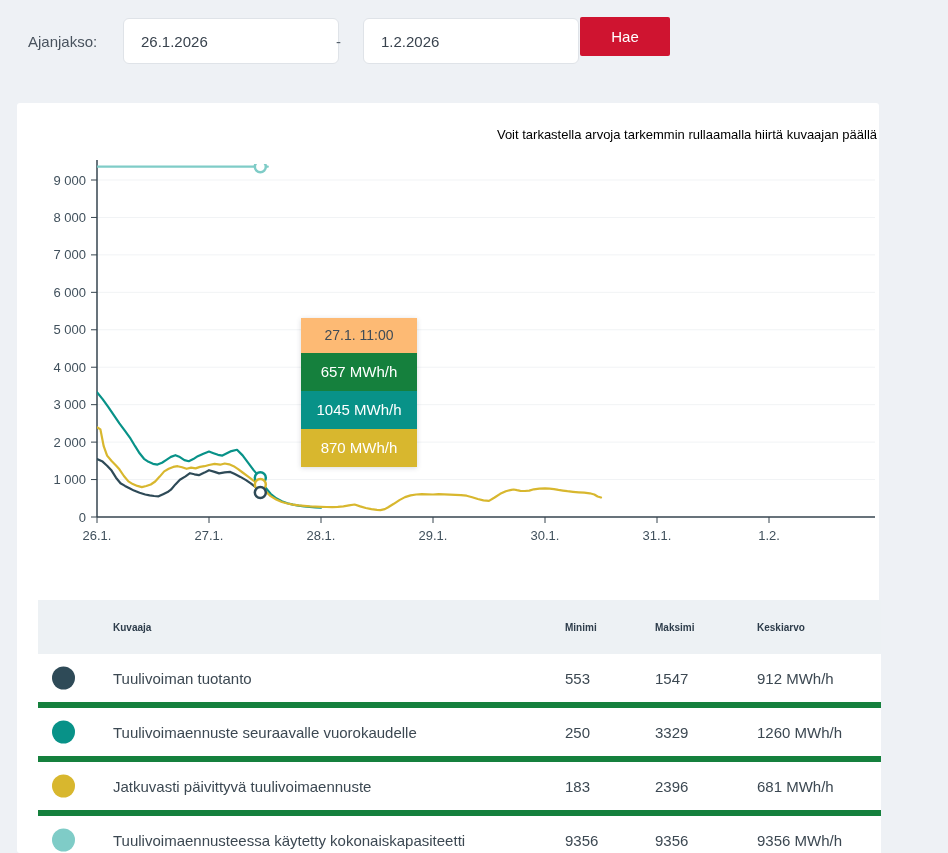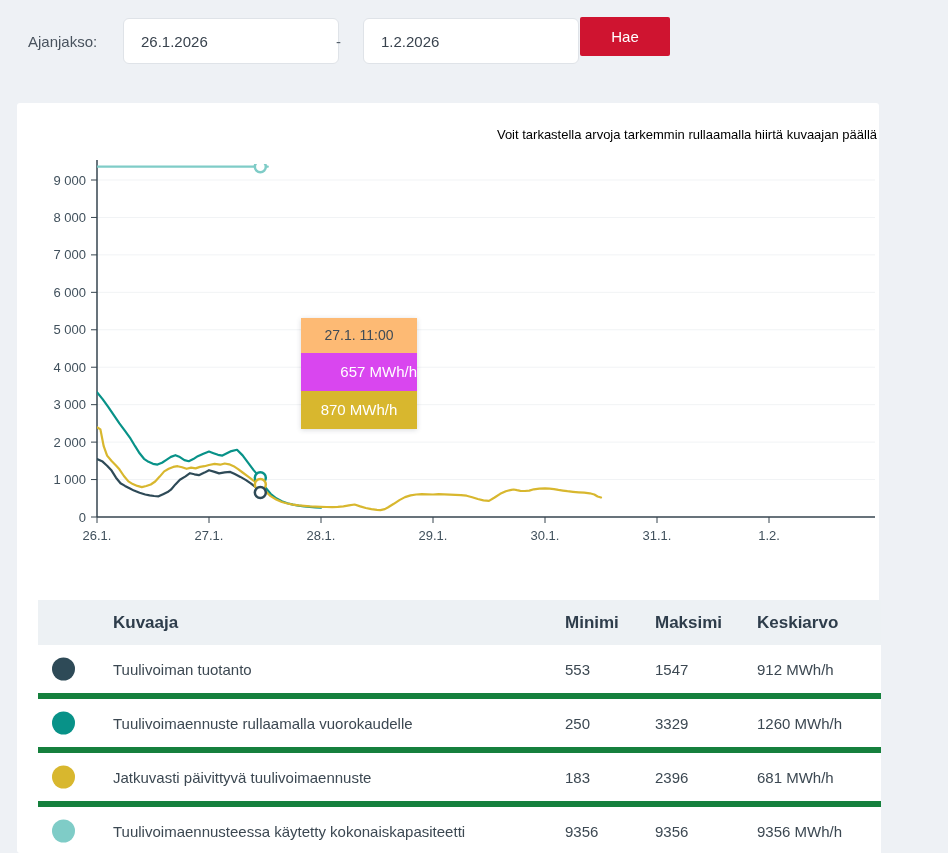--- a/index.html
+++ b/index.html
@@ -42,22 +42,22 @@
     left:301px;top:318px;width:116px;
     box-shadow:0 1px 5px rgba(40,55,70,.18);
     font-size:15px;text-align:center;
   }
   .tt-header{height:35px;line-height:35px;background:#fdba74;color:#3e4b57;font-size:14px;}
   .tt-row{height:38px;line-height:38px;color:#fff;}
 
   
   .legend-table{left:38px;top:600px;width:843px;}
   .t-header{
-    position:relative;height:45px;background:#edf1f4;
-    font-weight:bold;font-size:17px;color:#2e3d4b;
+    position:relative;height:54px;background:#edf1f4;
+    font-weight:bold;font-size:10px;color:#2e3d4b;
   }
   .t-header span,.t-row span{position:absolute;top:50%;transform:translateY(-50%);}
   .col-label{left:75px;}
   .col-min{left:527px;}
   .col-max{left:617px;}
   .col-avg{left:719px;}
   .t-row{
     position:relative;height:48px;border-bottom:6px solid #15803d;
     font-size:15px;color:#3c4852;background:#fff;
   }
@@ -137,21 +137,22 @@
       <circle cx="260.3296" cy="166.66977777777777" r="5.5" fill="#fff" stroke="#7fccc7" stroke-width="2.5"></circle>
       <circle cx="260.3296" cy="477.87055555555554" r="5.5" fill="#fff" stroke="#089288" stroke-width="2.5"></circle>
       <circle cx="260.3296" cy="484.42333333333335" r="5.5" fill="#fff" stroke="#d8b72e" stroke-width="2.5"></circle>
       <circle cx="260.3296" cy="492.399" r="5.5" fill="#fff" stroke="#2e4a57" stroke-width="2.5"></circle>
     </g>
   </svg>
 
 <div class="abs tooltip">
   <div class="tt-header">27.1. 11:00</div>
   <div id="tooltip-rows">
-      <div class="tt-row" style="background: #d946ef; text-align: right;">657 MWh/h</div>
+      <div class="tt-row" style="background: #15803d;">657 MWh/h</div>
+      <div class="tt-row" style="background: rgb(8, 146, 136);">1045 MWh/h</div>
       <div class="tt-row" style="background: rgb(216, 183, 46);">870 MWh/h</div>
     </div>
 </div>
 
 <div class="abs legend-table">
   <div class="t-header">
     <span class="col-label">Kuvaaja</span>
     <span class="col-min">Minimi</span>
     <span class="col-max">Maksimi</span>
     <span class="col-avg">Keskiarvo</span>
@@ -159,21 +160,21 @@
   <div id="table-body">
       <div class="t-row">
         <span class="series-dot" style="background: rgb(46, 74, 87);"></span>
         <span class="col-label">Tuulivoiman tuotanto</span>
         <span class="col-min">553</span>
         <span class="col-max">1547</span>
         <span class="col-avg">912 MWh/h</span>
       </div>
       <div class="t-row">
         <span class="series-dot" style="background: rgb(8, 146, 136);"></span>
-        <span class="col-label">Tuulivoimaennuste rullaamalla vuorokaudelle</span>
+        <span class="col-label">Tuulivoimaennuste seuraavalle vuorokaudelle</span>
         <span class="col-min">250</span>
         <span class="col-max">3329</span>
         <span class="col-avg">1260 MWh/h</span>
       </div>
       <div class="t-row">
         <span class="series-dot" style="background: rgb(216, 183, 46);"></span>
         <span class="col-label">Jatkuvasti päivittyvä tuulivoimaennuste</span>
         <span class="col-min">183</span>
         <span class="col-max">2396</span>
         <span class="col-avg">681 MWh/h</span>

